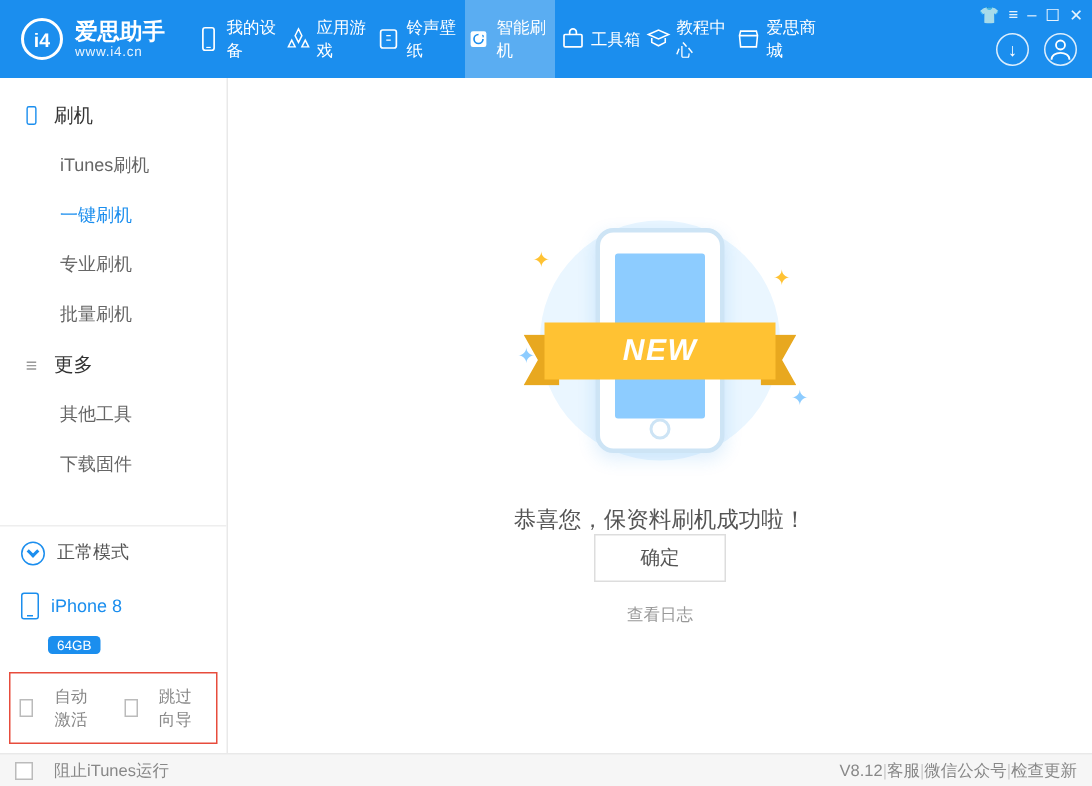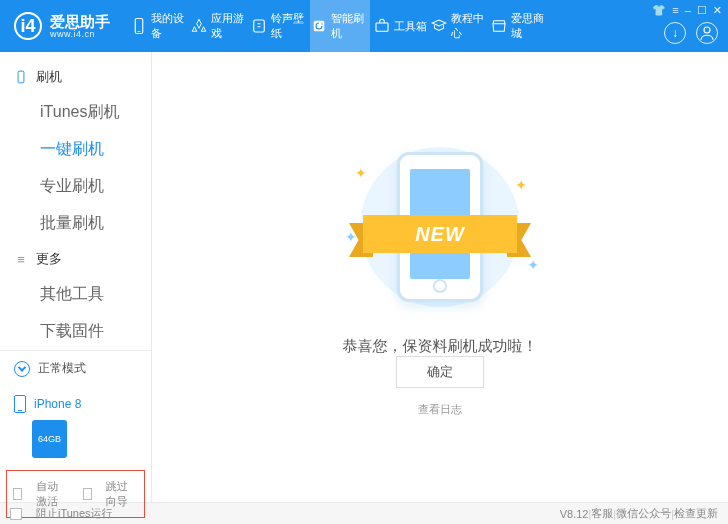--- a/index.html
+++ b/index.html
@@ -1,44 +1,44 @@
 <!DOCTYPE html>
 <html><head>
 <meta charset="utf-8">
 <style>
 *{margin:0;padding:0;box-sizing:border-box;font-family:"Microsoft YaHei",Arial,sans-serif}
 body{width:728px;height:524px;overflow:hidden;background:#fff;font-size:12px}
 .header{height:52px;background:#1b8eee;display:flex;align-items:center;color:#fff;position:relative}
 .logo-area{display:flex;align-items:center;padding:0 14px;gap:8px}
-.logo-circle{width:28px;height:28px;border:2px solid #fff;border-radius:50%;display:flex;align-items:center;justify-content:center;font-weight:bold;font-size:18px}
+.logo-circle{width:28px;height:28px;border:2px solid #fff;border-radius:50%;display:flex;align-items:center;justify-content:center;font-weight:bold;font-size:13px}
 .logo-text{font-size:15px;font-weight:bold;line-height:1}
 .logo-url{font-size:9px;opacity:.9;letter-spacing:.5px}
 .nav{display:flex;height:100%;margin-left:6px}
 .nav-item{width:60px;display:flex;flex-direction:row;align-items:center;justify-content:center;gap:3px;font-size:11px;cursor:pointer}
 .nav-item.active{background:rgba(255,255,255,.28)}
 .nav-ico{width:18px;height:18px;display:flex;align-items:center;justify-content:center}
 .win-controls{position:absolute;top:4px;right:6px;display:flex;gap:6px;font-size:11px}
 .win-controls span{cursor:pointer;opacity:.9}
 .header-r{position:absolute;right:10px;bottom:8px;display:flex;gap:10px}
 .circ-btn{width:22px;height:22px;border:1.5px solid rgba(255,255,255,.85);border-radius:50%;display:flex;align-items:center;justify-content:center;cursor:pointer;font-size:12px}
 .body{display:flex;height:450px}
 .sidebar{width:152px;border-right:1px solid #e9e9e9;display:flex;flex-direction:column}
 .side-scroll{flex:1;padding-top:8px}
 .side-head{display:flex;align-items:center;gap:8px;padding:8px 14px;color:#333;font-size:13px}
 .side-head-ico{width:14px;height:14px;display:flex;align-items:center;justify-content:center;color:#1b8eee}
-.side-item{padding:8px 0 8px 40px;color:#666;cursor:pointer;font-size:16px}
+.side-item{padding:8px 0 8px 40px;color:#666;cursor:pointer;font-size:12px}
 .side-item.active{color:#1b8eee}
 .side-lower{border-top:1px solid #eee}
 .mode-row,.device-row{display:flex;align-items:center;gap:8px;padding:9px 14px;color:#555}
 .mode-ico{width:16px;height:16px;border:1.5px solid #1b8eee;border-radius:50%;position:relative}
 .mode-ico::after{content:"";position:absolute;inset:4px;border-left:2px solid #1b8eee;border-bottom:2px solid #1b8eee;transform:rotate(-45deg) translate(1px,-1px)}
 .device-ico{width:12px;height:18px;border:1.5px solid #1b8eee;border-radius:2px;position:relative}
 .device-ico::after{content:"";position:absolute;left:3px;bottom:1px;width:4px;height:1.5px;background:#1b8eee}
 .device-name{color:#1b8eee;font-size:12px}
-.storage-badge{display:inline-block;background:#1b8eee;color:#fff;font-size:9px;padding:14px 6px;border-radius:3px;margin-left:32px;margin-top:-2px;margin-bottom:8px}
+.storage-badge{display:inline-block;background:#1b8eee;color:#fff;font-size:9px;padding:1px 6px;border-radius:3px;margin-left:32px;margin-top:-2px;margin-bottom:8px}
 .checks-box{border:1.5px solid #e74c3c;margin:4px 6px 6px;padding:8px 6px;display:flex;gap:14px}
 .chk{display:flex;align-items:center;gap:14px;color:#888;font-size:11px}
 .chk-box{width:12px;height:12px;border:1px solid #bbb;background:#fff}
 .main{flex:1;display:flex;flex-direction:column;align-items:center;justify-content:center;background:#fff}
 .illus{position:relative;width:210px;height:180px}
 .circle{width:160px;height:160px;background:#eaf6ff;border-radius:50%;position:absolute;left:25px;top:10px}
 .phone{width:86px;height:150px;background:#fff;border:3px solid #cde4f5;border-radius:12px;position:absolute;left:62px;top:15px;box-shadow:0 4px 12px rgba(27,142,238,.15)}
 .phone::before{content:"";position:absolute;left:10px;right:10px;top:14px;bottom:20px;background:#8dccff;border-radius:2px}
 .phone::after{content:"";position:absolute;left:50%;bottom:6px;width:10px;height:10px;border:2px solid #cde4f5;border-radius:50%;transform:translateX(-50%)}
 .ribbon{position:absolute;left:14px;top:78px;width:182px;height:44px}

